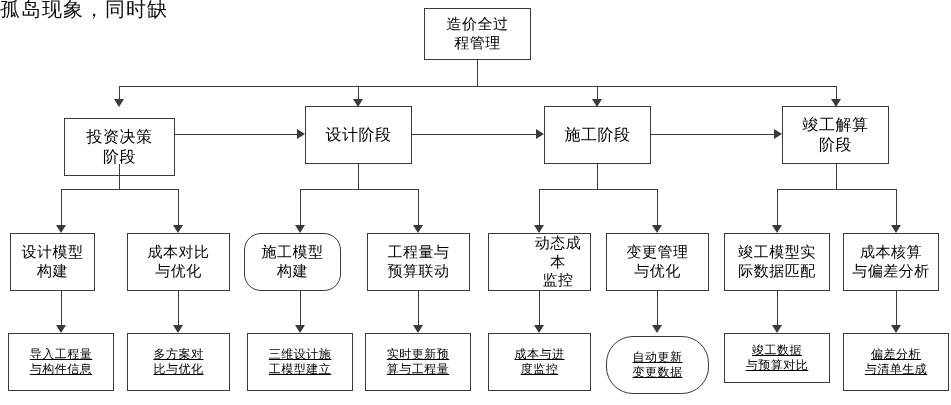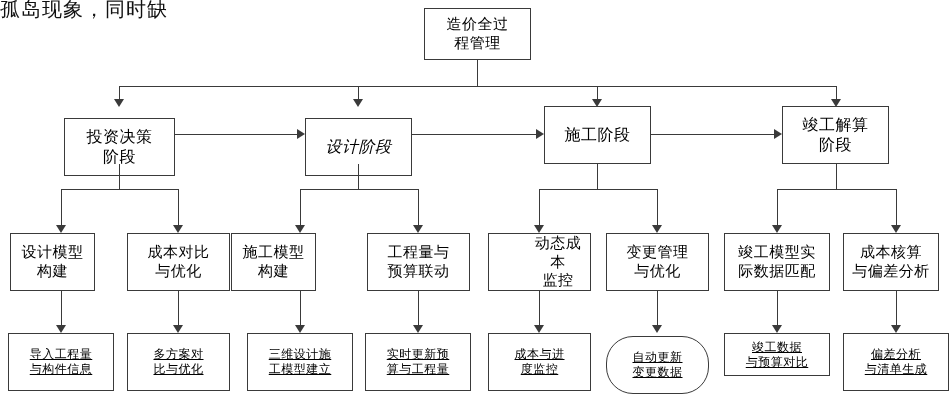--- a/index.html
+++ b/index.html
@@ -98,21 +98,21 @@
   <div class="arrow" style="left:114px; top:99px;"></div>
   <div class="line vline" style="left:358px; top:86px; height:15px;"></div>
   <div class="arrow" style="left:353px; top:99px;"></div>
   <div class="line vline" style="left:597px; top:86px; height:15px;"></div>
   <div class="arrow" style="left:592px; top:99px;"></div>
   <div class="line vline" style="left:836px; top:86px; height:15px;"></div>
   <div class="arrow" style="left:831px; top:99px;"></div>
 
   <div class="node stage" style="left:64px; top:118px; width:111px; height:58px;">投资决策
 阶段</div>
-  <div class="node stage" style="left:305px; top:118px; width:107px; height:58px;font-style:italic;">设计阶段</div>
+  <div class="node stage" style="left:305px; top:106px; width:107px; height:58px;">设计阶段</div>
   <div class="node stage" style="left:544px; top:106px; width:107px; height:58px;">施工阶段</div>
   <div class="node stage" style="left:782px; top:106px; width:107px; height:58px;">竣工解算
 阶段</div>
 
   <div class="line hline" style="left:175px; top:134px; width:122px;"></div>
   <div class="arrow-right" style="left:297px; top:129px;"></div>
   <div class="line hline" style="left:412px; top:134px; width:124px;"></div>
   <div class="arrow-right" style="left:536px; top:129px;"></div>
   <div class="line hline" style="left:651px; top:134px; width:123px;"></div>
   <div class="arrow-right" style="left:774px; top:129px;"></div>
@@ -142,21 +142,21 @@
   <div class="line hline" style="left:777px; top:189px; width:119px;"></div>
   <div class="line vline" style="left:777px; top:189px; height:38px;"></div>
   <div class="arrow" style="left:772px; top:225px;"></div>
   <div class="line vline" style="left:896px; top:189px; height:38px;"></div>
   <div class="arrow" style="left:891px; top:225px;"></div>
 
   <div class="node task" style="left:10px; top:233px; width:85px; height:58px;">设计模型
 构建</div>
   <div class="node task" style="left:127px; top:233px; width:103px; height:58px;">成本对比
 与优化</div>
-  <div class="node task" style="left:231px; top:233px; width:85px; height:58px;">施工模型
+  <div class="node task" style="left:244px; top:233px; width:97px; height:58px;border-radius:17px;">施工模型
 构建</div>
   <div class="node task" style="left:367px; top:233px; width:103px; height:58px;">工程量与
 预算联动</div>
   <div class="node task" style="left:488px; top:233px; width:103px; height:58px;padding-left:40px;">动态成本
 监控</div>
   <div class="node task" style="left:606px; top:233px; width:103px; height:58px;">变更管理
 与优化</div>
   <div class="node task" style="left:724px; top:233px; width:106px; height:58px;">竣工模型实
 际数据匹配</div>
   <div class="node task" style="left:843px; top:233px; width:96px; height:58px;">成本核算
@@ -184,18 +184,18 @@
   <div class="node detail" style="left:127px; top:333px; width:103px; height:58px;">多方案对
 比与优化</div>
   <div class="node detail" style="left:247px; top:333px; width:106px; height:58px;">三维设计施
 工模型建立</div>
   <div class="node detail" style="left:365px; top:333px; width:106px; height:58px;">实时更新预
 算与工程量</div>
   <div class="node detail" style="left:488px; top:333px; width:103px; height:58px;">成本与进
 度监控</div>
   <div class="node detail" style="left:606px; top:336px; width:103px; height:58px;border-radius:27px;">自动更新
 变更数据</div>
-  <div class="node detail" style="left:724px; top:333px; width:106px; height:43px;">竣工数据
+  <div class="node detail" style="left:724px; top:333px; width:106px; height:50px;">竣工数据
 与预算对比</div>
   <div class="node detail" style="left:843px; top:333px; width:106px; height:58px;">偏差分析
 与清单生成</div>
 
 </div>
 
 </body></html>

